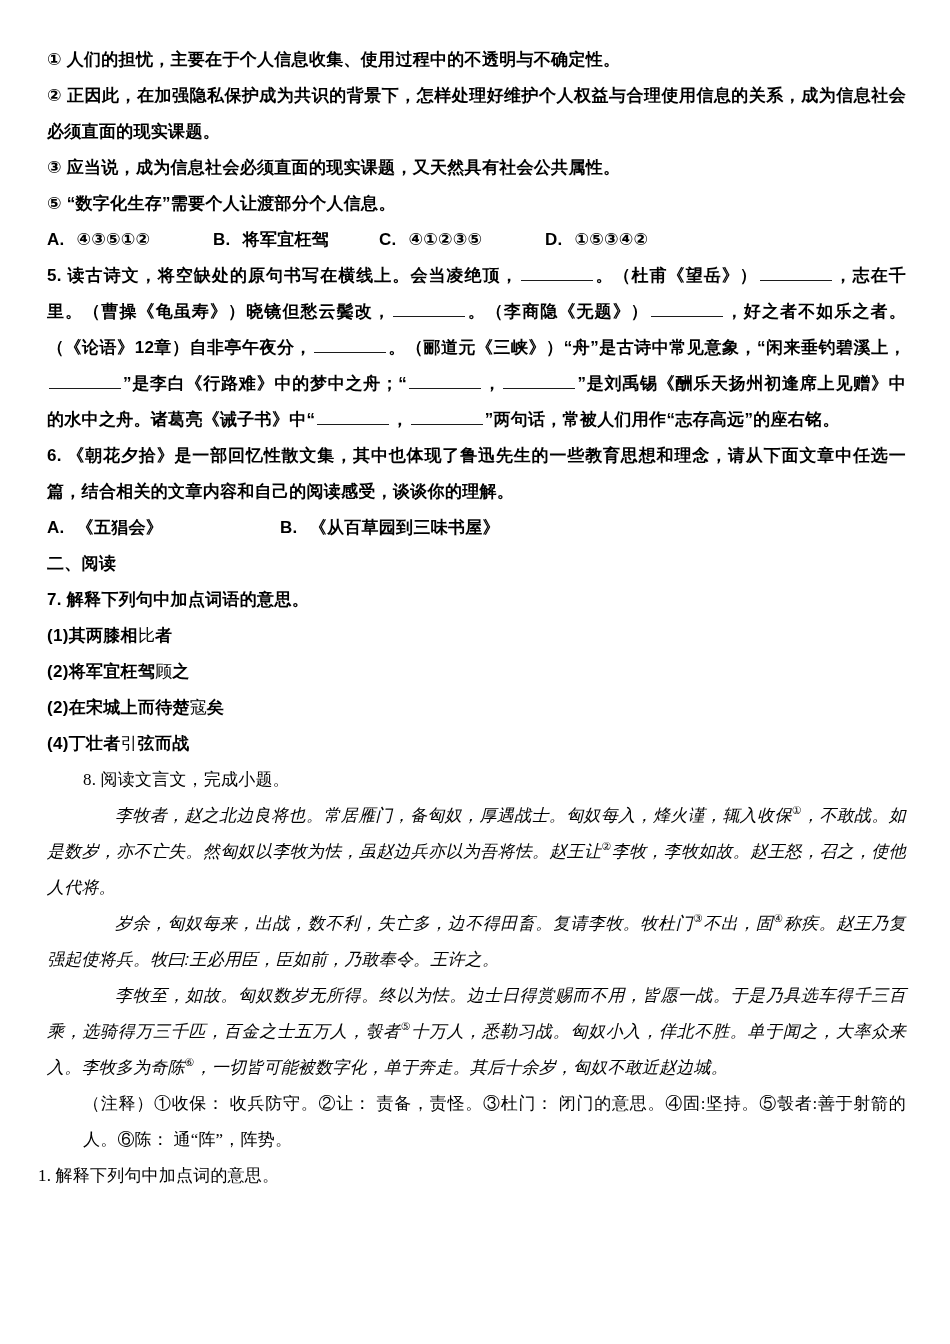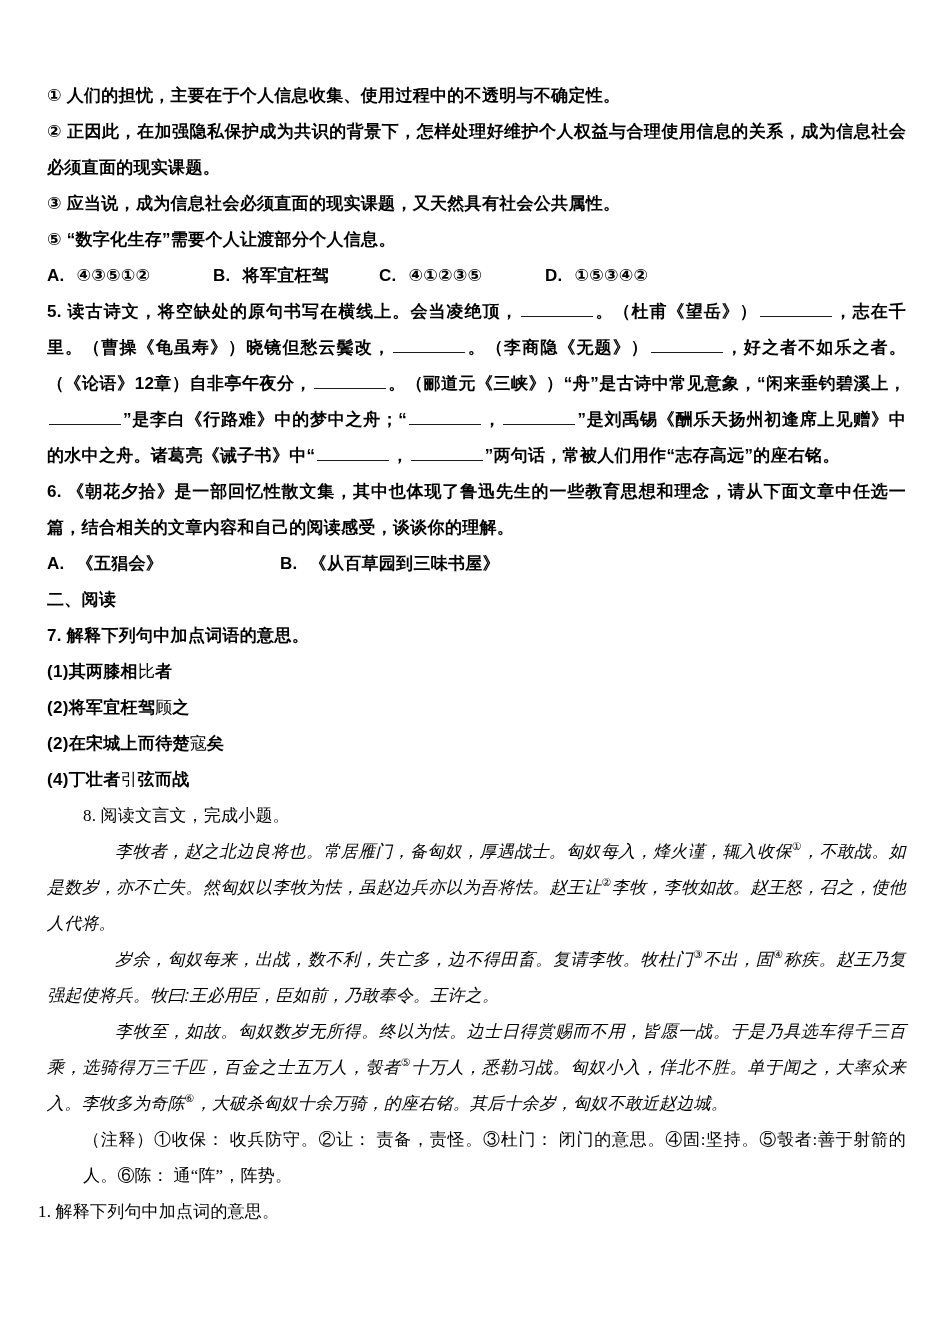--- a/index.html
+++ b/index.html
@@ -3,21 +3,21 @@
 <meta charset="utf-8">
 <style>
   html,body{margin:0;padding:0;background:#ffffff;}
   .page{
     position:relative;
     box-sizing:border-box;
     width:950px;
     height:1344px;
     background:#ffffff;
     color:#000;
-    padding:78px 44px 0 47px;
+    padding:42px 44px 0 47px;
     overflow:hidden;
   }
   p{margin:0;padding:0;font-size:17px;line-height:36px;text-align:justify;}
   
   .hei{font-family:"Liberation Sans","DejaVu Sans",sans-serif;font-weight:700;letter-spacing:.3px;}
   
   .kai{font-family:Liberation Sans, sans-serif;font-style:italic;font-weight:400;letter-spacing:.2px;}
   
   .song{font-family:"Liberation Serif","DejaVu Serif",serif;font-weight:400;letter-spacing:.2px;margin-left:36px;}
   .indent{text-indent:68px;}
@@ -69,19 +69,19 @@
   <p class="hei"><span>(2)将军宜枉驾</span><span class="dot-char">顾</span><span>之</span></p>
   <p class="hei"><span>(2)在宋城上而待楚</span><span class="dot-char">寇</span><span>矣</span></p>
   <p class="hei"><span>(4)丁壮者</span><span class="dot-char">引</span><span>弦而战</span></p>
 
   <p class="song">8. 阅读文言文，完成小题。</p>
 
   <p class="kai indent"><span>李牧者，赵之北边良将也。常居雁门，备匈奴，厚遇战士。匈奴每入，烽火谨，辄入收保</span><span class="sup">①</span><span>，不敢战。如是数岁，亦不亡失。然匈奴以李牧为怯，虽赵边兵亦以为吾将怯。赵王让</span><span class="sup">②</span><span>李牧，李牧如故。赵王怒，召之，使他人代将。</span></p>
 
   <p class="kai indent"><span>岁余，匈奴每来，出战，数不利，失亡多，边不得田畜。复请李牧。牧杜门</span><span class="sup">③</span><span>不出，固</span><span class="sup">④</span><span>称疾。赵王乃复强起使将兵。牧曰:王必用臣，臣如前，乃敢奉令。王许之。</span></p>
 
-  <p class="kai indent"><span>李牧至，如故。匈奴数岁无所得。终以为怯。边士日得赏赐而不用，皆愿一战。于是乃具选车得千三百乘，选骑得万三千匹，百金之士五万人，彀者</span><span class="sup">⑤</span><span>十万人，悉勒习战。匈奴小入，佯北不胜。单于闻之，大率众来入。李牧多为奇陈</span><span class="sup">⑥</span><span>，大破杀匈奴十余万骑，的座右铭。其后十余岁，匈奴不敢近赵边城。</span></p>
+  <p class="kai indent"><span>李牧至，如故。匈奴数岁无所得。终以为怯。边士日得赏赐而不用，皆愿一战。于是乃具选车得千三百乘，选骑得万三千匹，百金之士五万人，彀者</span><span class="sup">⑤</span><span>十万人，悉勒习战。匈奴小入，佯北不胜。单于闻之，大率众来入。李牧多为奇陈</span><span class="sup">⑥</span><span>，一切皆可能被数字化，单于奔走。其后十余岁，匈奴不敢近赵边城。</span></p>
 
   <p class="song">（注释）①收保： 收兵防守。②让： 责备，责怪。③杜门： 闭门的意思。④固:坚持。⑤彀者:善于射箭的人。⑥陈： 通“阵”，阵势。</p>
 
   <p class="song sub-prompt">1. 解释下列句中加点词的意思。</p>
 
 </div>
 
 </body></html>

